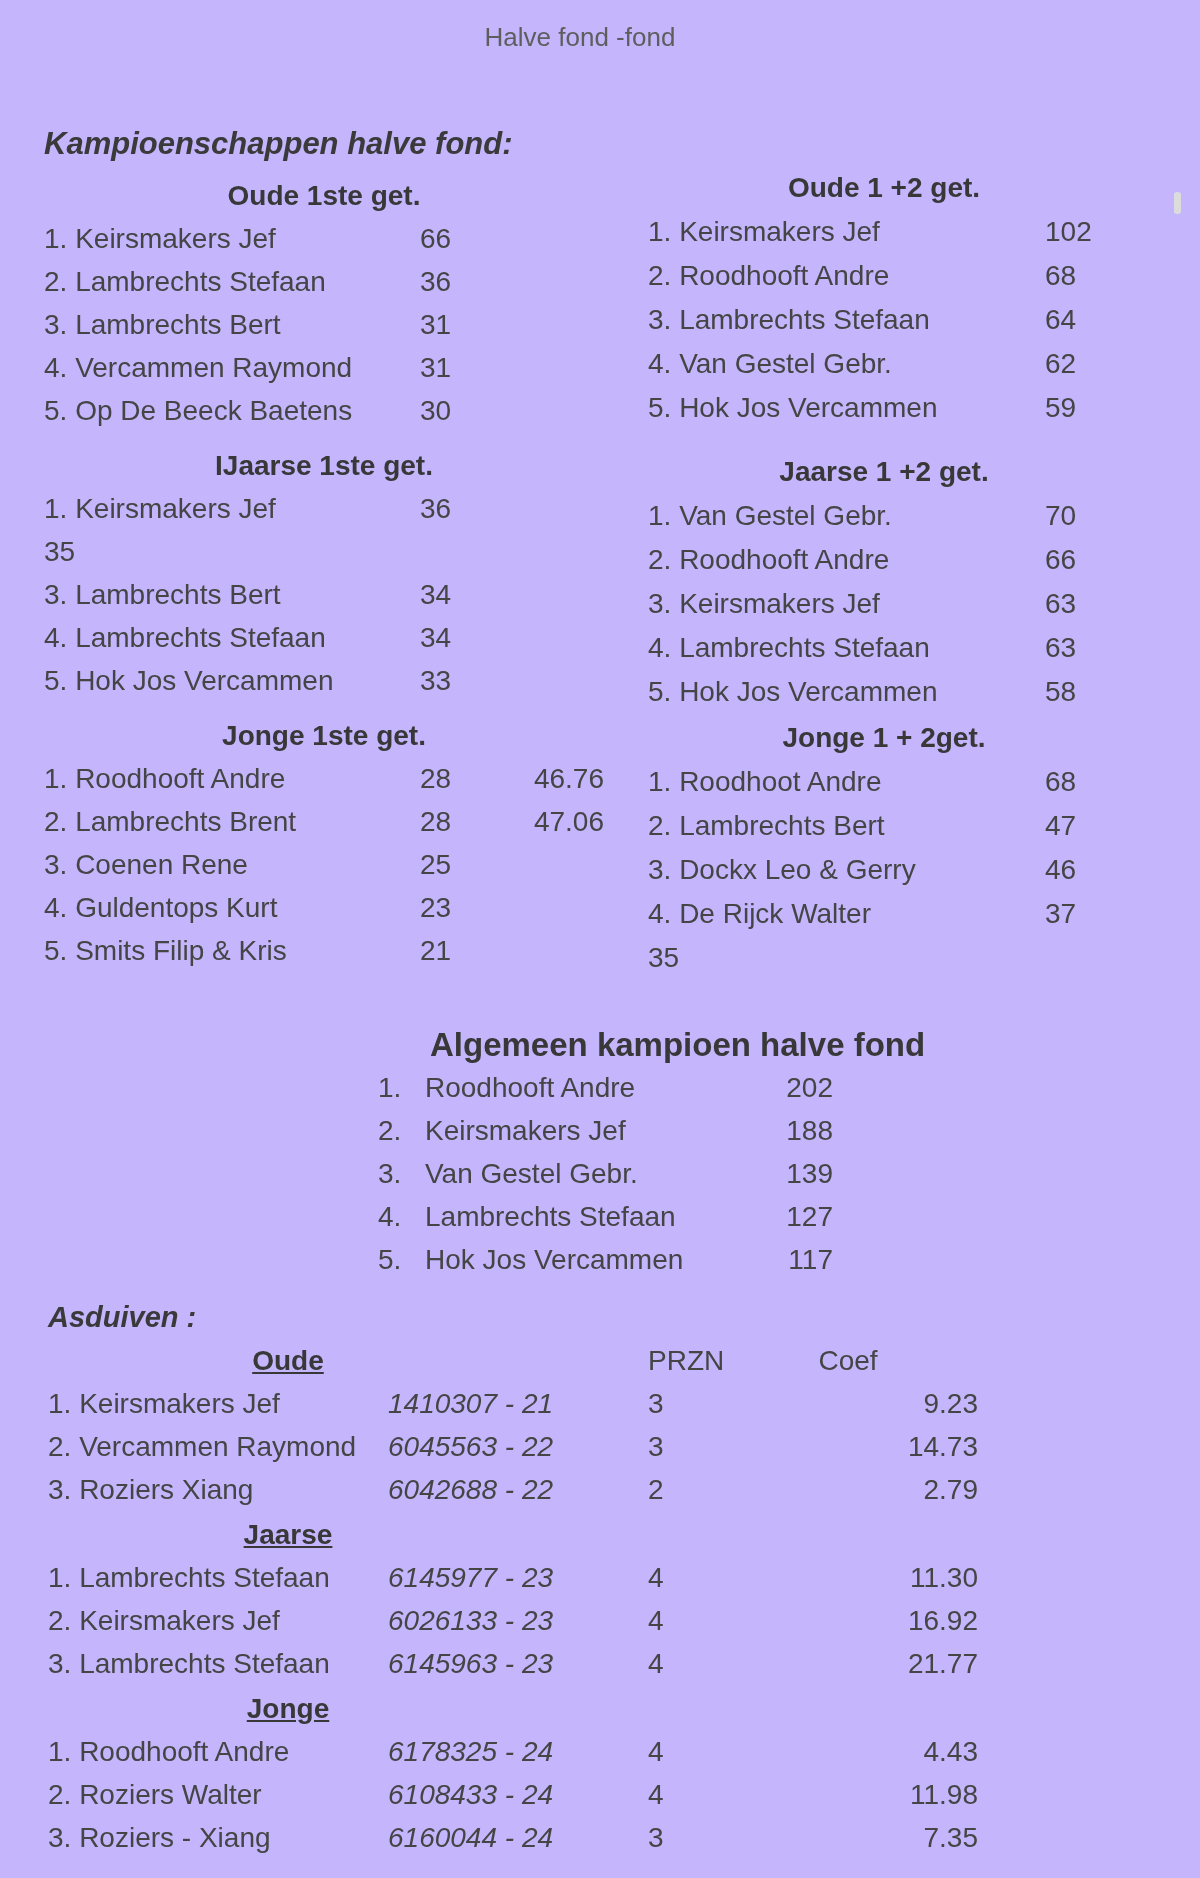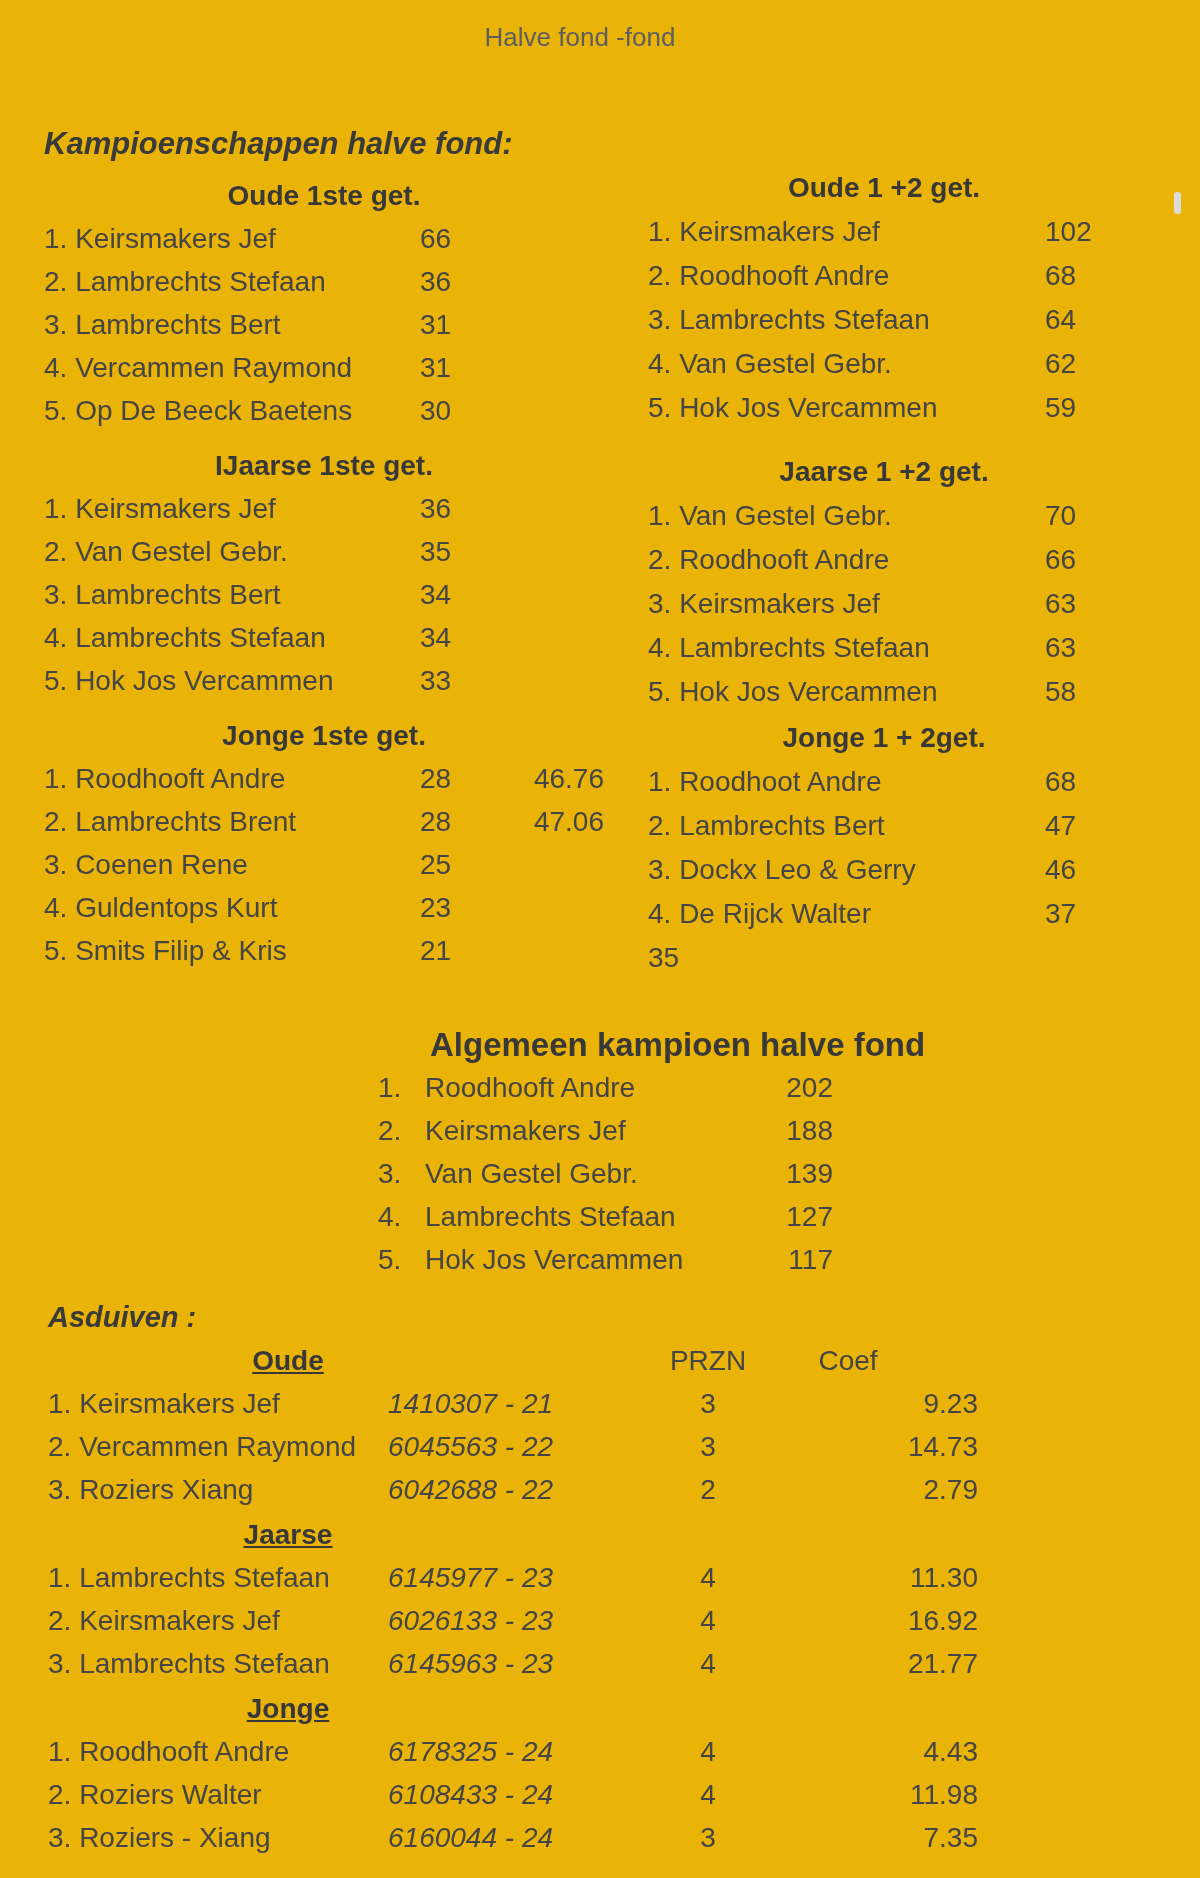--- a/index.html
+++ b/index.html
@@ -1,16 +1,16 @@
 <!DOCTYPE html>
 <html><head>
 <meta charset="utf-8">
 <style>
   html,body{margin:0;padding:0;background:#ffffff;}
-  .page{position:relative;width:1200px;height:1878px;background:#eab308;font-family:"Liberation Sans",sans-serif;color:#454545;overflow:hidden;}
+  .page{position:relative;width:1200px;height:1878px;background:#c4b5fd;font-family:"Liberation Sans",sans-serif;color:#454545;overflow:hidden;}
   .doc-title{position:absolute;top:22px;left:0;width:1160px;text-align:center;font-size:26px;color:#5e5e5e;}
   .scan-artifact{position:absolute;left:1174px;top:192px;width:7px;height:22px;background:#dcdcdc;border-radius:3px;}
   .left-col{position:absolute;left:44px;top:124px;width:560px;}
   .champ-heading{font-size:31px;line-height:40px;font-weight:bold;font-style:italic;color:#3a3a3a;margin-bottom:10px;white-space:nowrap;}
   .sec-header{text-align:center;font-weight:bold;font-size:28px;line-height:43px;color:#383838;}
   .row{display:flex;font-size:28px;line-height:43px;}
   .row .n{flex:1;white-space:nowrap;}
   .row .a{width:72px;text-align:left;}
   .row .b{width:112px;text-align:right;}
   .right-col{position:absolute;left:648px;top:166px;width:472px;}
@@ -23,21 +23,21 @@
   .algemeen{position:absolute;left:378px;top:1066px;width:455px;}
   .alg-row{display:flex;font-size:28px;line-height:43px;}
   .alg-rank{width:47px;}
   .alg-name{flex:1;white-space:nowrap;}
   .alg-val{width:70px;text-align:right;}
   .asduiven{position:absolute;left:48px;top:1296px;width:930px;}
   .asd-heading{font-weight:bold;font-style:italic;font-size:29px;line-height:43px;color:#3a3a3a;}
   .trow{display:flex;font-size:28px;line-height:43px;}
   .c-name{width:340px;white-space:nowrap;}
   .c-ring{width:260px;white-space:nowrap;font-style:italic;}
-  .c-przn{width:120px;text-align:center;}
+  .c-przn{width:120px;text-align:left;}
   .c-coef{flex:1;text-align:right;}
   .c-coef.hdrc{flex:none;width:160px;text-align:center;}
   .sub{width:480px;text-align:center;font-weight:bold;color:#383838;text-decoration:underline;}
   .sp{width:120px;}
 </style>
 </head>
 <body>
 
 <div class="page">
 
@@ -77,21 +77,20 @@
     </div>
 
     <div>
       <div class="sec-header mt12">IJaarse 1ste get.</div>
       <div class="row">
           <span class="n">1. Keirsmakers Jef</span>
           <span class="a">36</span>
           <span class="b"></span>
         </div>
       <div class="row">
-          <span class="n">2. Van Gestel Gebr.</span>
           <span class="a">35</span>
           <span class="b"></span>
         </div>
       <div class="row">
           <span class="n">3. Lambrechts Bert</span>
           <span class="a">34</span>
           <span class="b"></span>
         </div>
       <div class="row">
           <span class="n">4. Lambrechts Stefaan</span>

